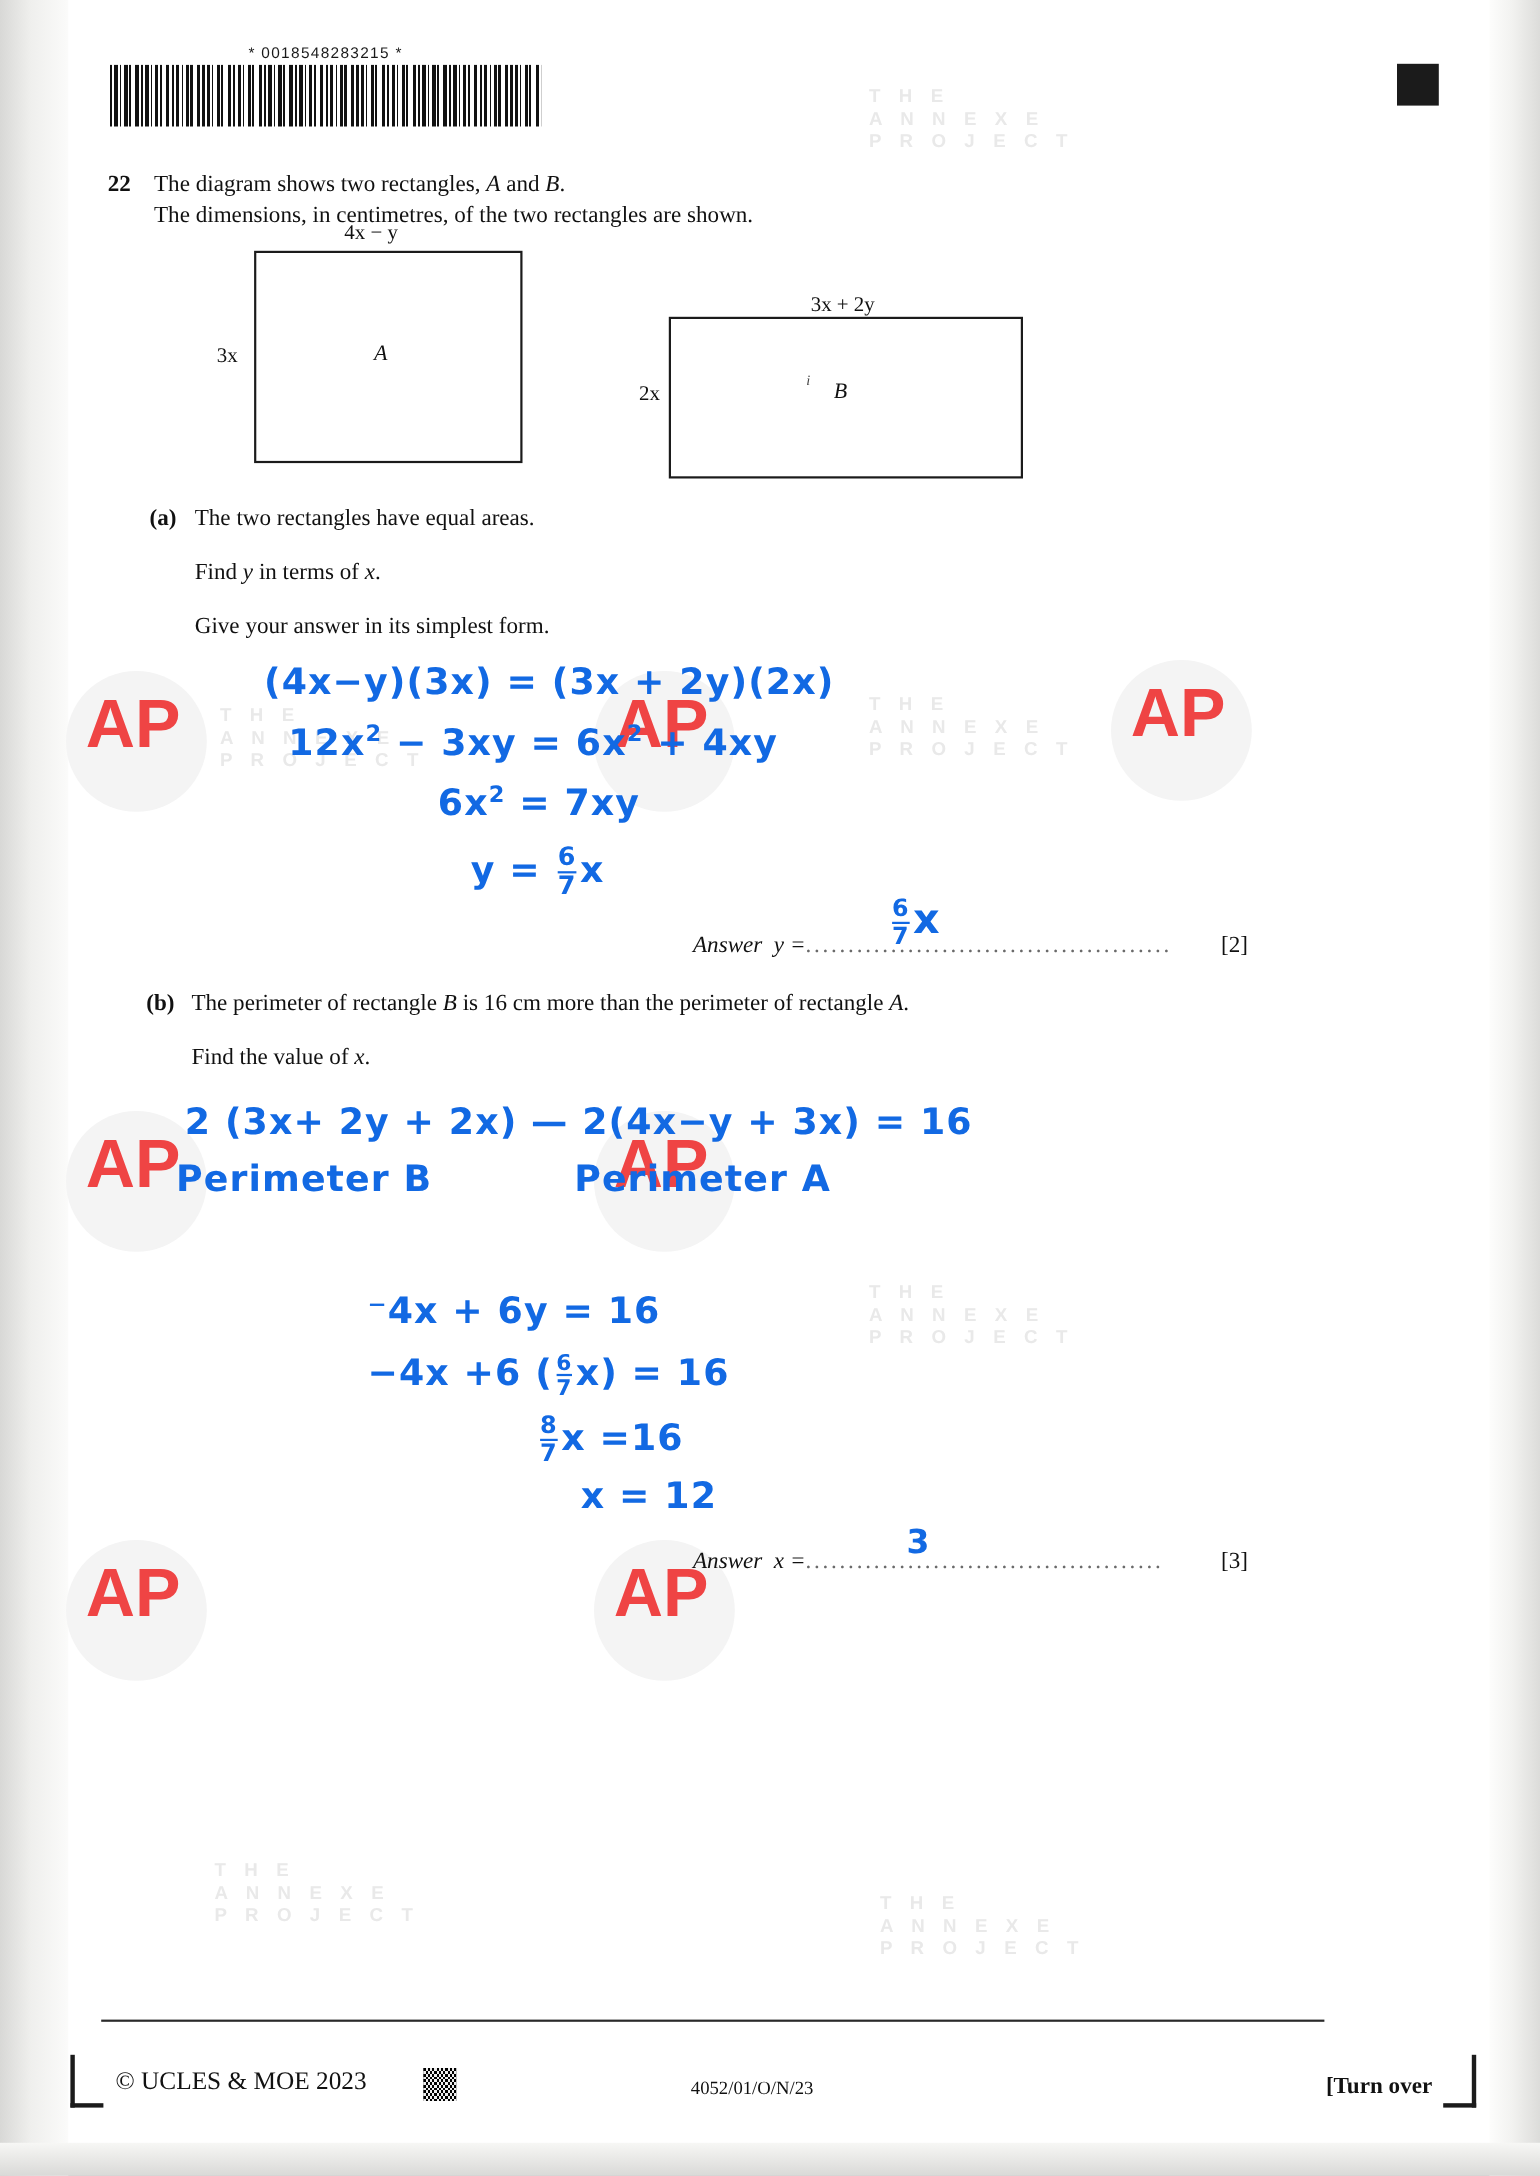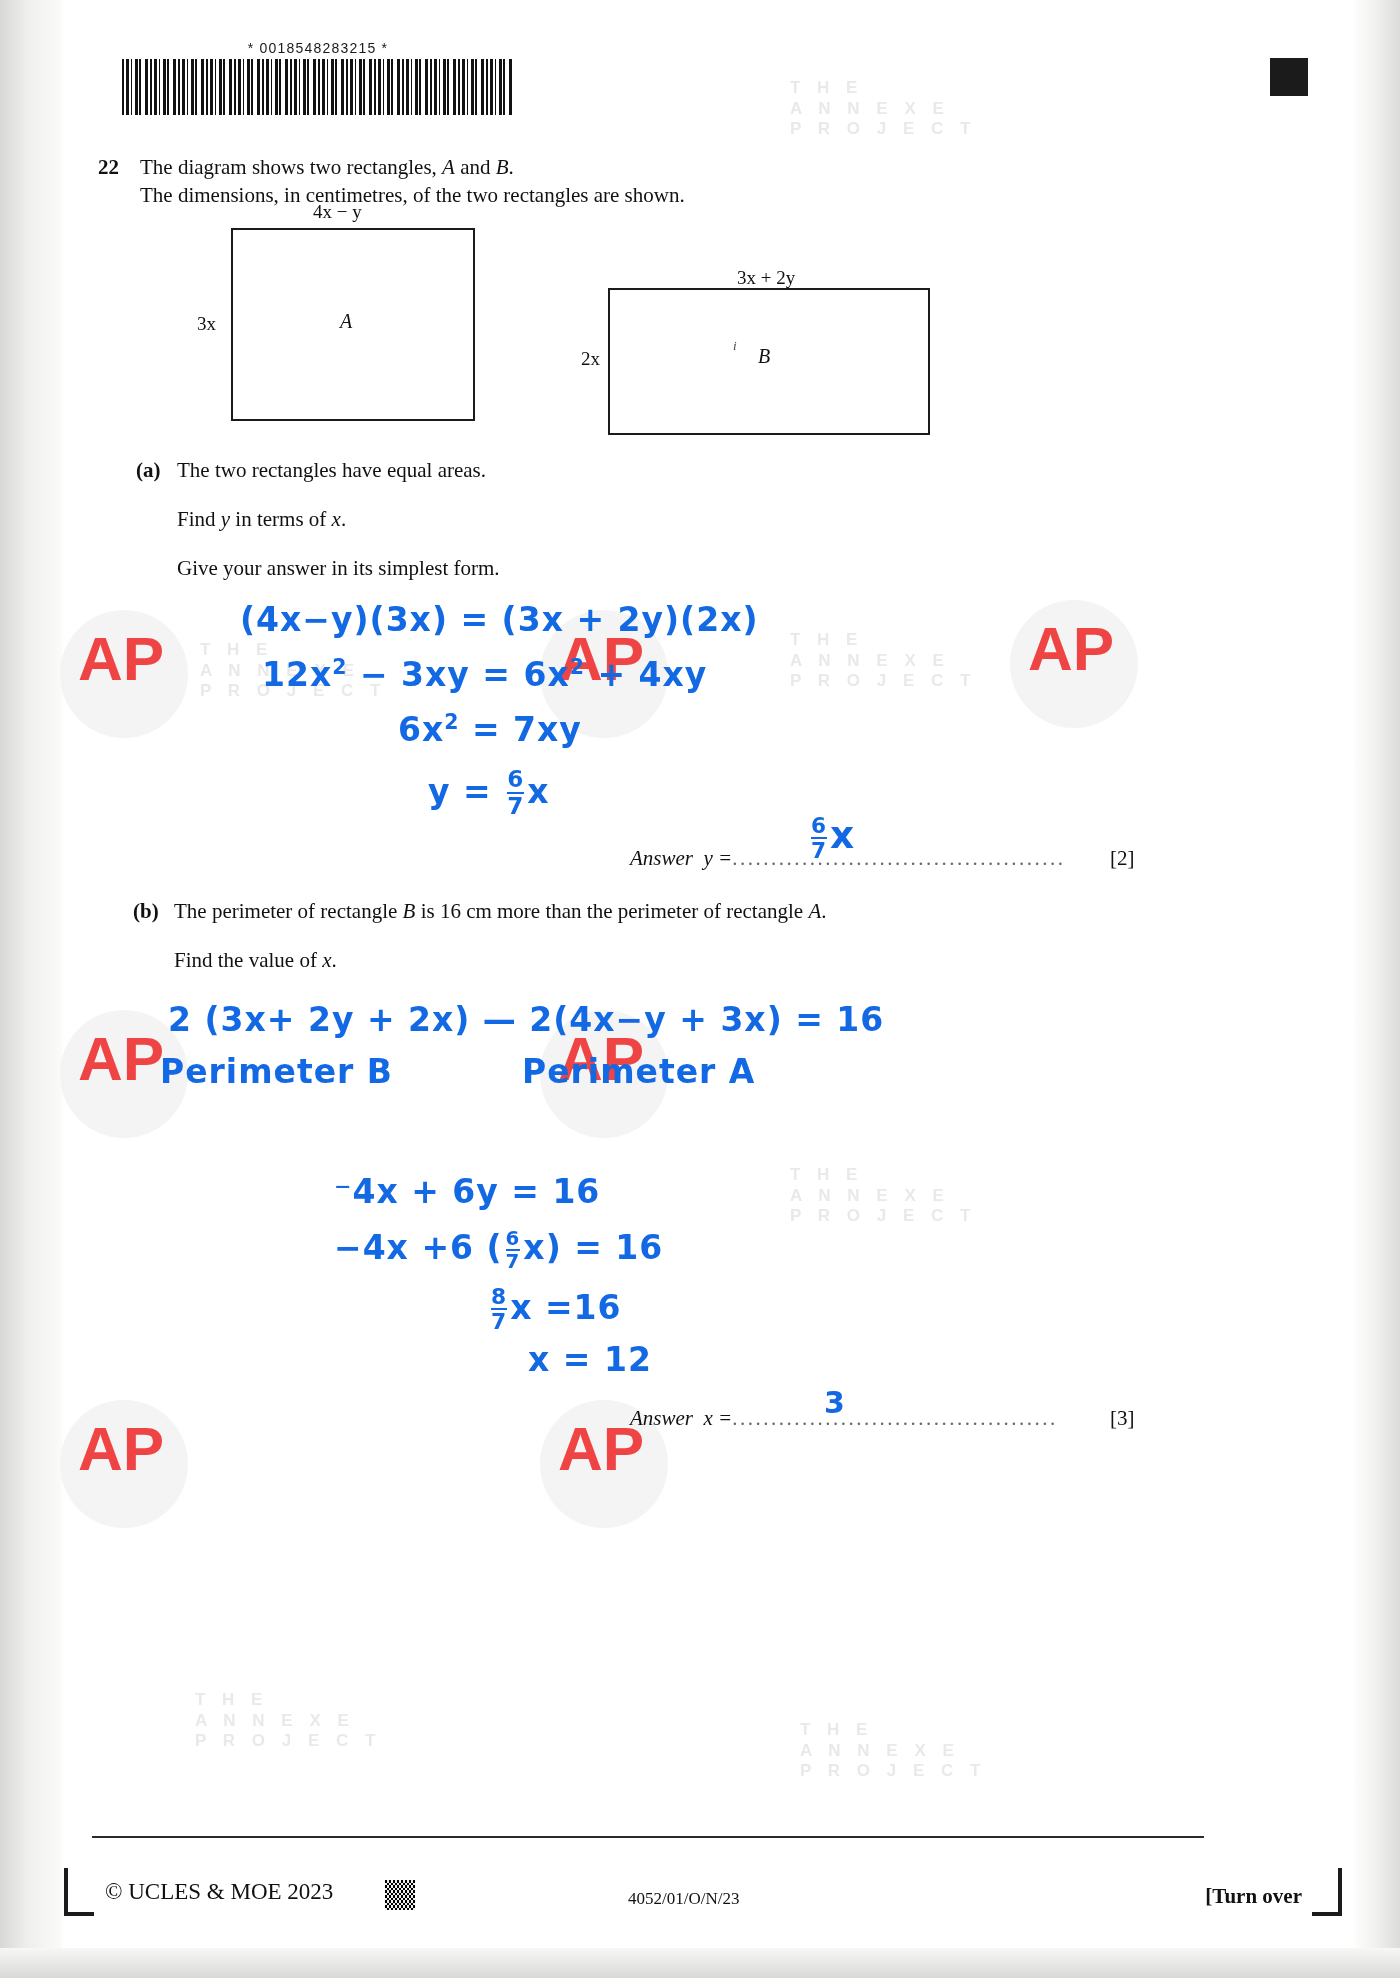--- a/index.html
+++ b/index.html
@@ -64,21 +64,20 @@
     border-radius: 50%;
     background: #f4f4f4;
   }
 
   
   .barcode-wrap {
     position: absolute;
     left: 100px;
     top: 40px;
     width: 392px;
-    margin-left: 22px;
   }
   .barcode-num {
     font-family: "Liberation Sans", sans-serif;
     font-size: 14px;
     letter-spacing: 1.2px;
     text-align: center;
     color: #1a1a1a;
     margin-bottom: 3px;
   }
   .barcode-bars {

